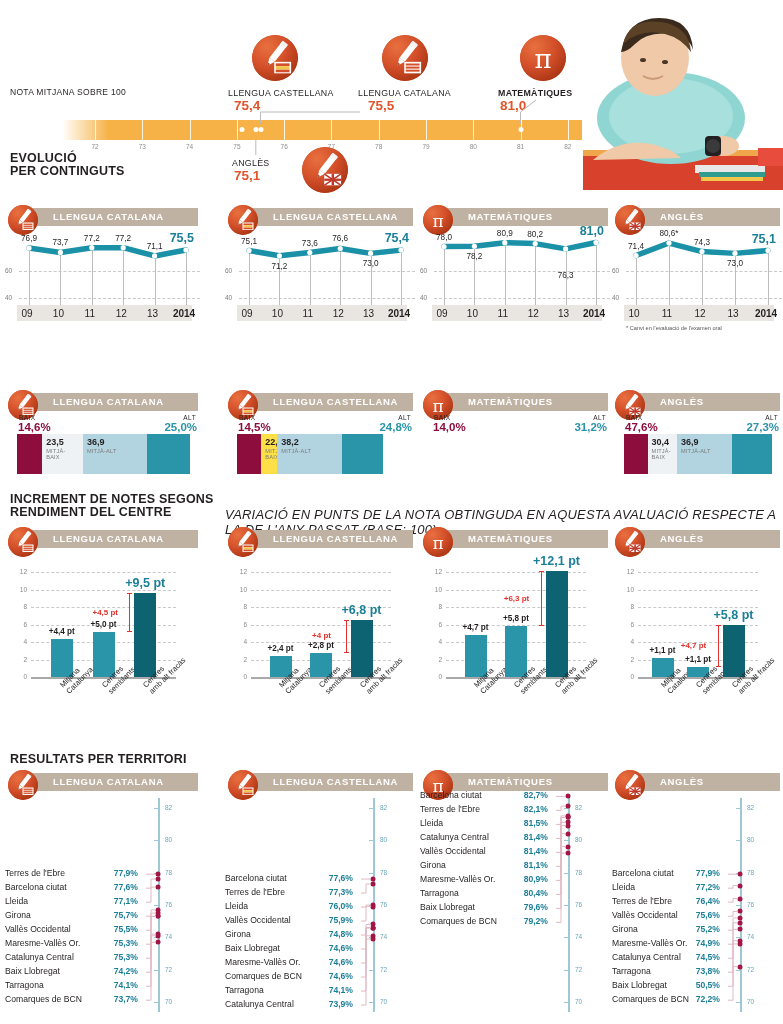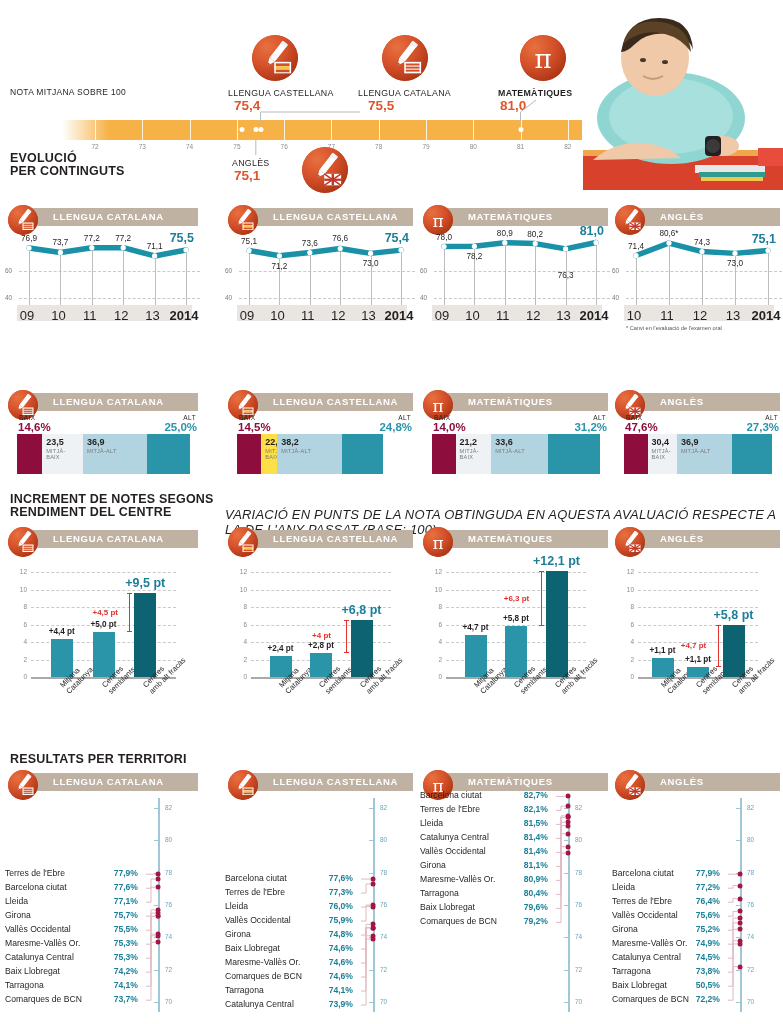--- a/index.html
+++ b/index.html
@@ -51,21 +51,21 @@
     position:absolute; left:583px; top:0px; width:200px; height:190px;
     overflow:hidden;
   }
 
   
   .evo { position:absolute; width:194px; height:120px; }
   .evo .gridline { position:absolute; left:14px; right:0; border-top:1px dashed #c9c9c9; height:0; }
   .evo .ylab { position:absolute; left:0; font-size:6.5px; color:#7c7c7c; }
   .evo .stem { position:absolute; width:1px; background:#bdbdbd; }
   .evo .xaxis { position:absolute; left:12px; top:100px; width:178px; height:16px; background:#e9e5e0; }
-  .evo .xtick { position:absolute; top:3px; font-size:13px; color:#231f20; transform:translateX(-50%); }
+  .evo .xtick { position:absolute; top:3px; font-size:10px; color:#231f20; transform:translateX(-50%); }
   .evo .xtick.bold { font-weight:bold; }
   .evo .ptlabel { position:absolute; font-size:8.2px; color:#231f20; transform:translateX(-50%); white-space:nowrap;}
   .evo .lastlabel { position:absolute; font-size:12.5px; font-weight:bold; color:#1b7f97; transform:translateX(-100%); white-space:nowrap;}
   .evo .note { position:absolute; font-size:5.6px; color:#555; }
 
   
   .lvl { position:absolute; width:194px; height:90px; }
   .lvl .bars { position:absolute; left:12px; top:44px; height:40px; right:4px; display:flex; }
   .lvl .seg { position:relative; height:40px; }
   .lvl .seg .v { position:absolute; left:4px; top:3px; font-size:9px; font-weight:bold; color:#231f20;}
@@ -594,32 +594,20 @@
               <circle cx="15" cy="15" r="15" fill="url(#g)"></circle>
               <text x="15" y="21.5" font-family="DejaVu Serif, serif" font-size="17" fill="#fff" text-anchor="middle">π</text>
             </svg>
           </div>
           <div class="band-label">MATEMÀTIQUES</div>
         </div>
         <div class="cap" style="left:14px;top:24px">BAIX</div>
         <div class="pct" style="left:13px;top:31px;color:#8d0d3c">14,0%</div>
         <div class="cap" style="right:4px;top:24px;text-align:right">ALT</div>
         <div class="pct" style="right:3px;top:31px;color:#2a94a8;text-align:right">31,2%</div>
-        <div class="bars" style="width:168px">
-          <div class="seg" style="width:23.519999999999996px;background:#8d0d3c"></div>
-          <div class="seg" style="width:35.61599999999999px;background:#eef2f4">
-            <span class="v">21,2</span>
-            <span class="n">MITJÀ-<br>BAIX</span>
-          </div>
-          <div class="seg" style="width:56.44799999999999px;background:#b2d4e0">
-            <span class="v">33,6</span>
-            <span class="n">MITJÀ-ALT</span>
-          </div>
-          <div class="seg" style="width:52.41599999999999px;background:#2a94a8"></div>
-        </div>
       </div>
       <div class="lvl" style="left:612px;top:390px;width:170px">
         <div class="panel-head" style="width:168px">
           <div class="band"></div>
           <div class="badge">
             <svg width="30" height="30" viewBox="0 0 30 30">
               <defs>
                 <radialGradient id="g" cx="32%" cy="26%" r="78%">
                   <stop offset="0%" stop-color="#e8703f"></stop>
                   <stop offset="55%" stop-color="#d4502a"></stop>

